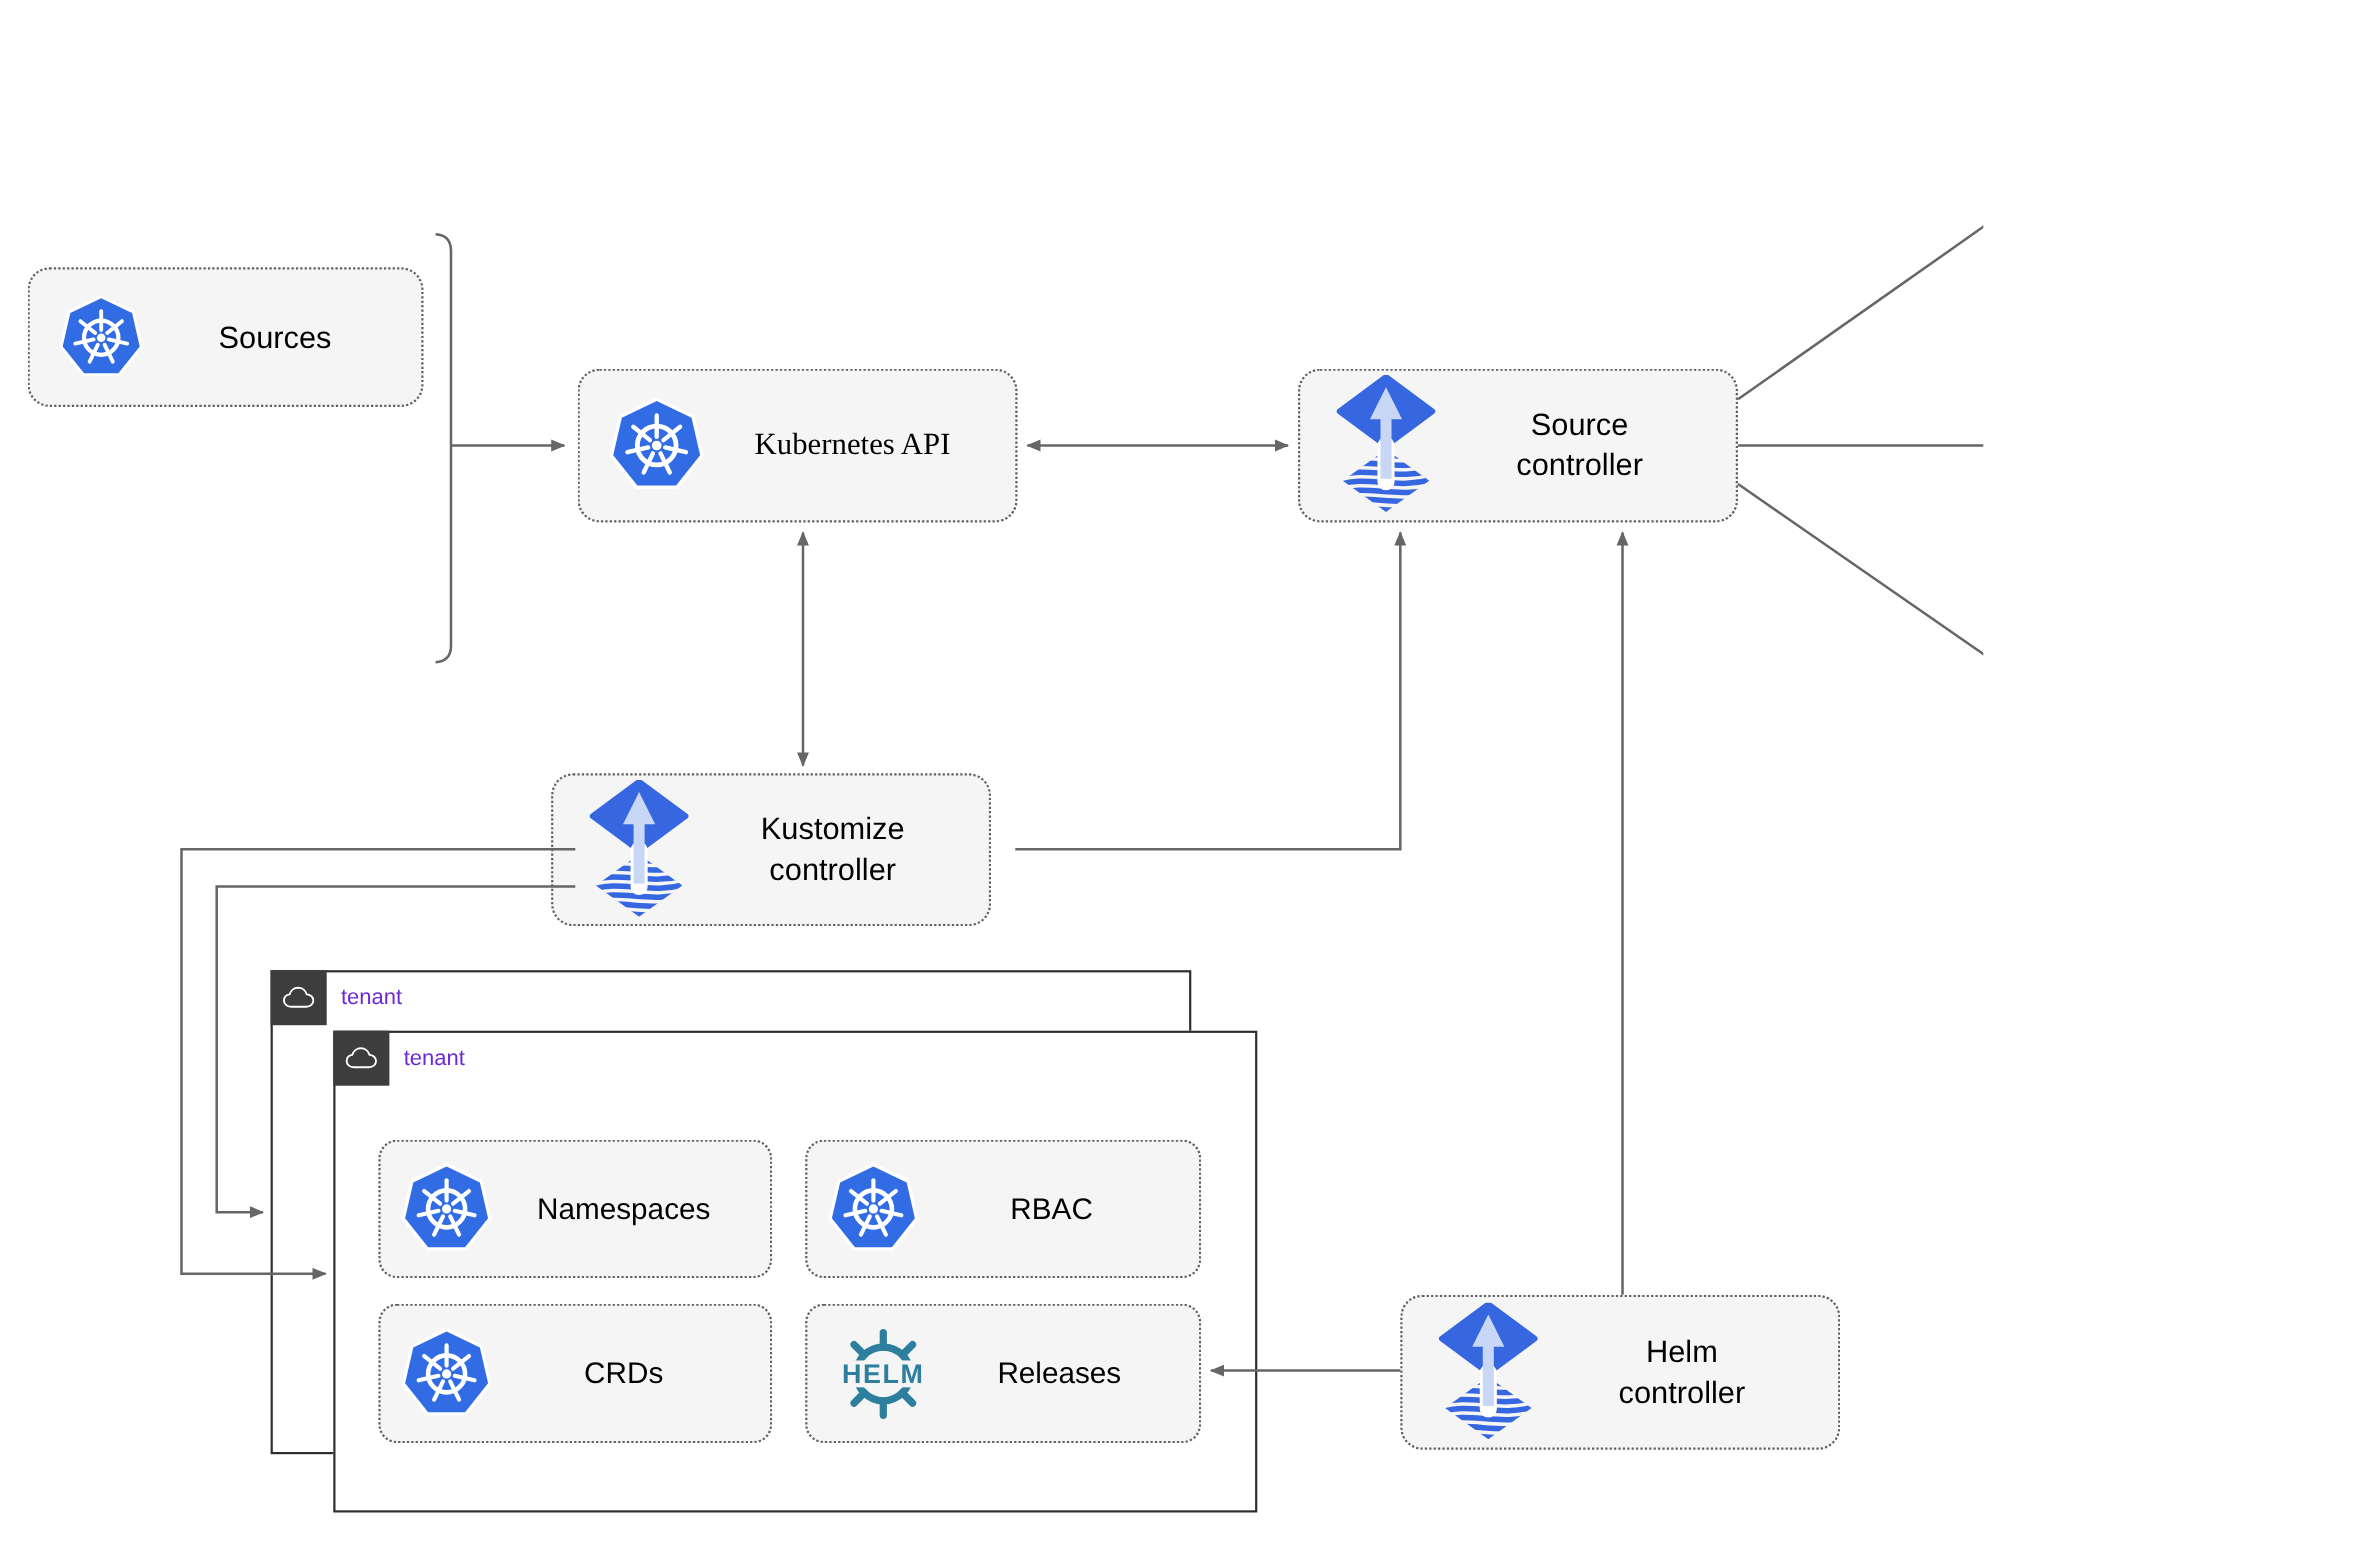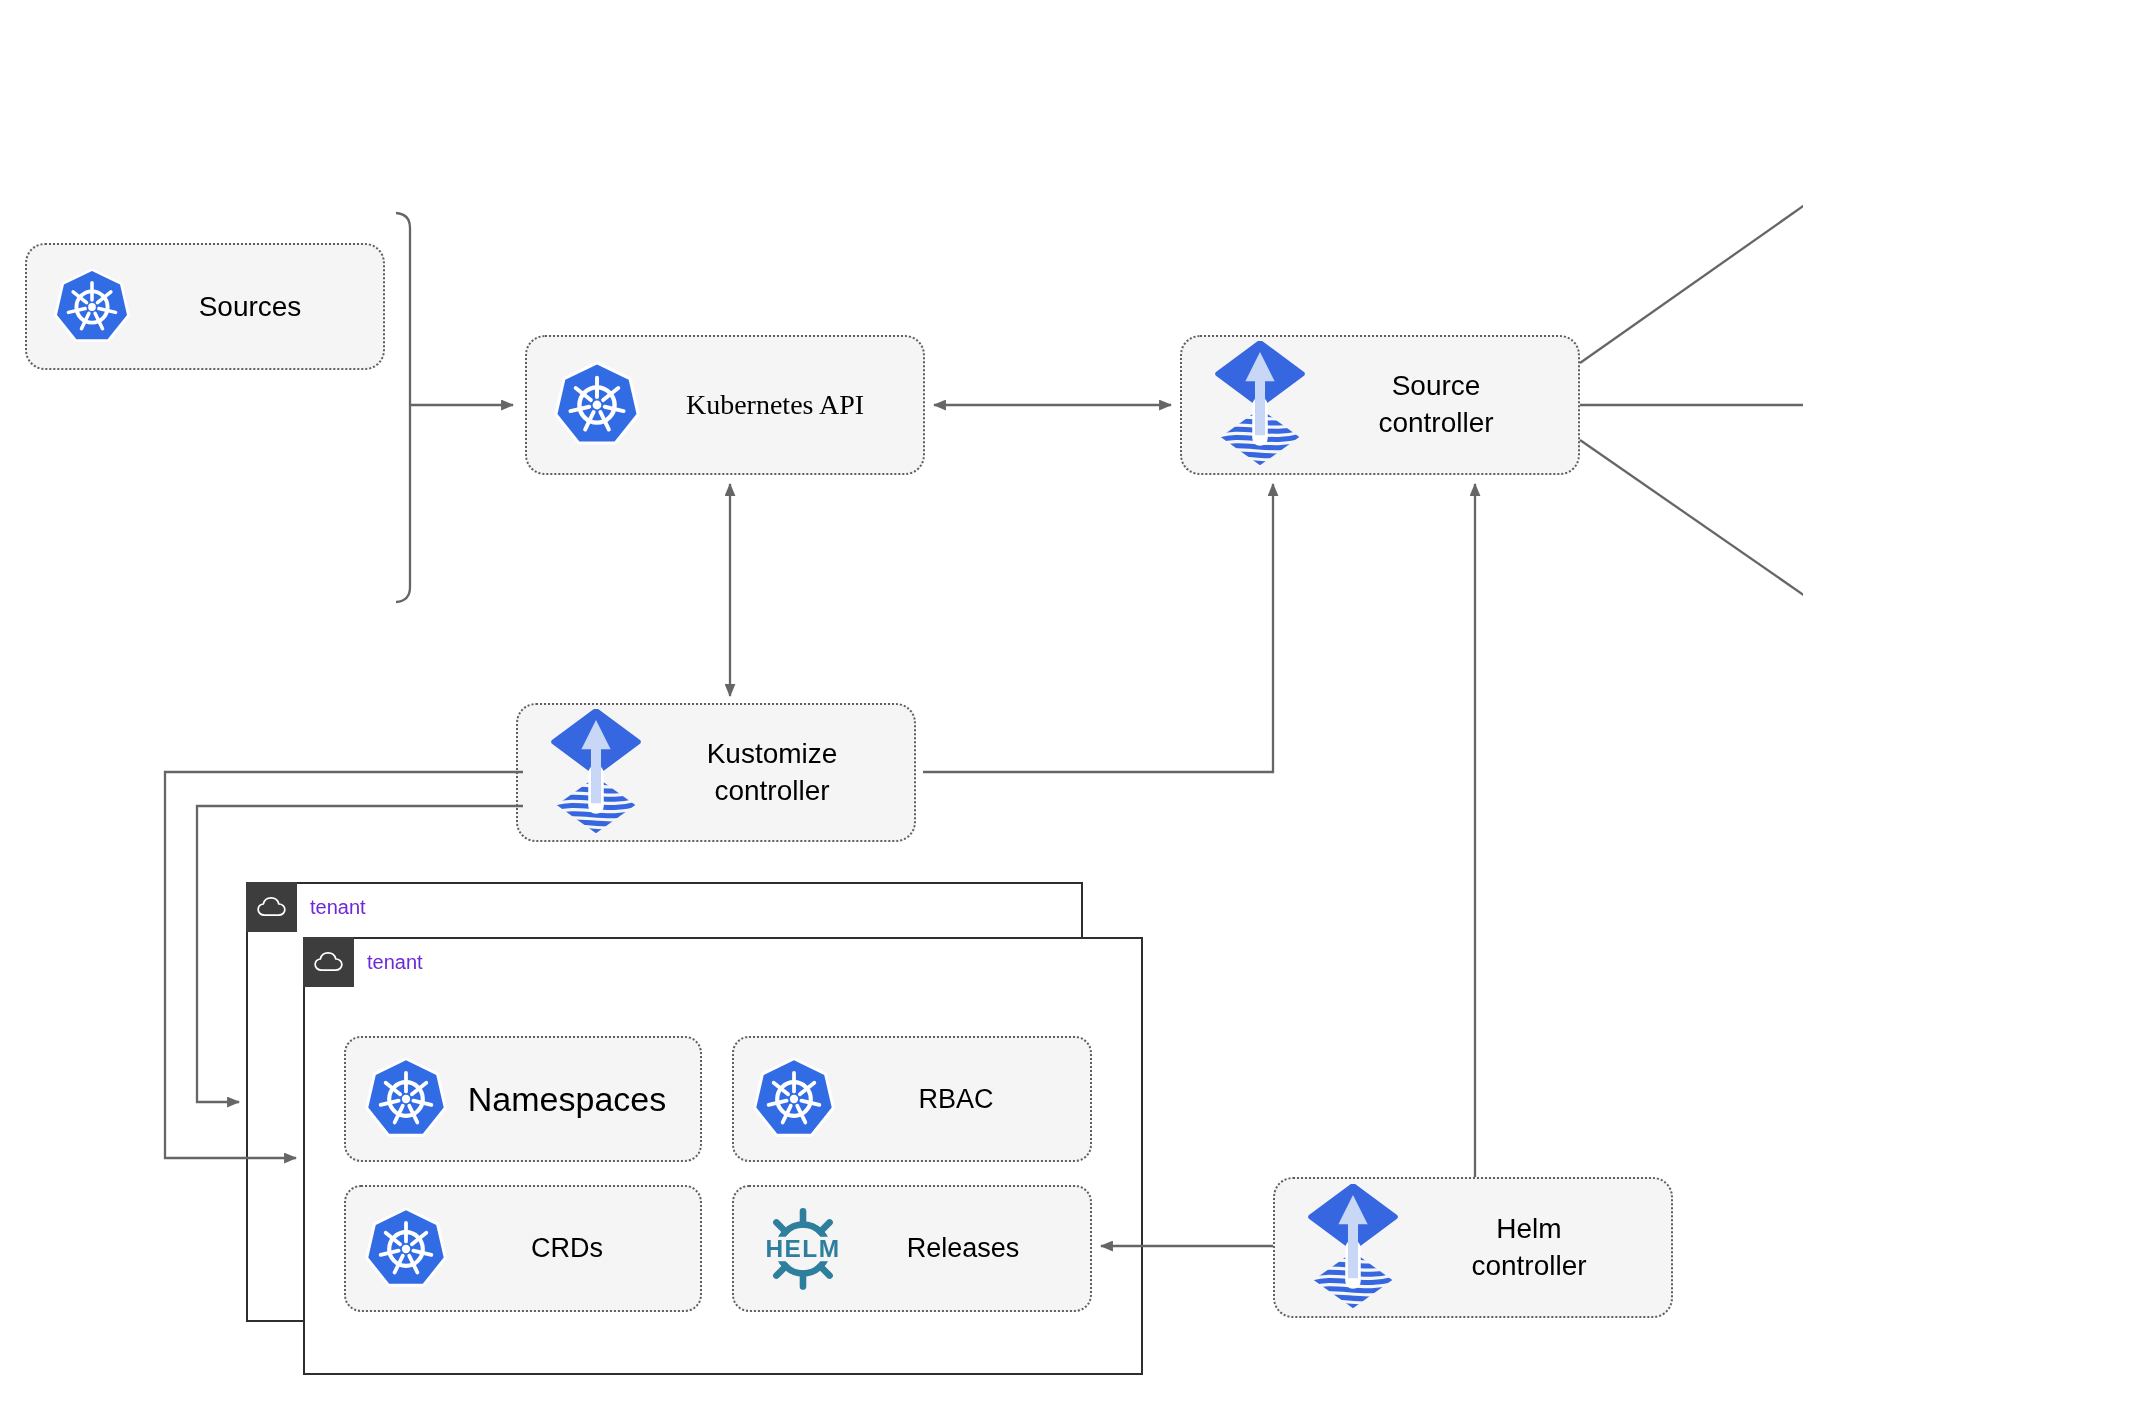--- a/index.html
+++ b/index.html
@@ -160,21 +160,21 @@
       <svg width="96" height="128" viewBox="0 0 100 140">
           <use href="#flux-icon"></use>
         </svg>
     </span>
     <span class="lbl2">
       <span>Source</span><br>
       <span>controller</span>
     </span>
   </div>
 
-  <div class="node" style="left:516px;top:703px;width:400px;height:139px;align-items:center;">
+  <div class="node" style="left:501px;top:703px;width:400px;height:139px;align-items:center;">
     <span class="icon-wrap" style="width:96px;height:128px;margin-left:30px;">
       <svg width="96" height="128" viewBox="0 0 100 140">
           <use href="#flux-icon"></use>
         </svg>
     </span>
     <span class="lbl2">
       <span>Kustomize</span><br>
       <span>controller</span>
     </span>
   </div>
@@ -207,21 +207,21 @@
         </svg>
     </div>
     <div class="tenant-label">tenant</div>
 
     <div class="node" style="left:39px;top:97px;width:358px;height:126px;border-radius:17px;">
       <span class="icon-wrap" style="width:84px;height:84px;margin-left:18px;">
         <svg width="84" height="84">
             <use href="#k8s-icon"></use>
           </svg>
       </span>
-      <span class="lbl" style="font-size:34px;">Namespaces</span>
+      <span class="lbl" style="font-size:27px;">Namespaces</span>
     </div>
 
     <div class="node" style="left:427px;top:97px;width:360px;height:126px;border-radius:17px;">
       <span class="icon-wrap" style="width:84px;height:84px;margin-left:18px;">
         <svg width="84" height="84">
             <use href="#k8s-icon"></use>
           </svg>
       </span>
       <span class="lbl" style="font-size:27px;">RBAC</span>
     </div>

